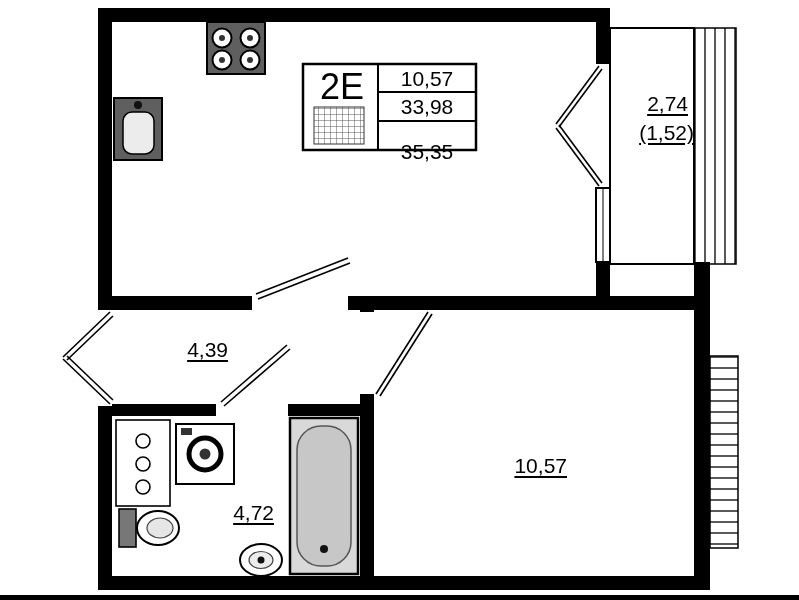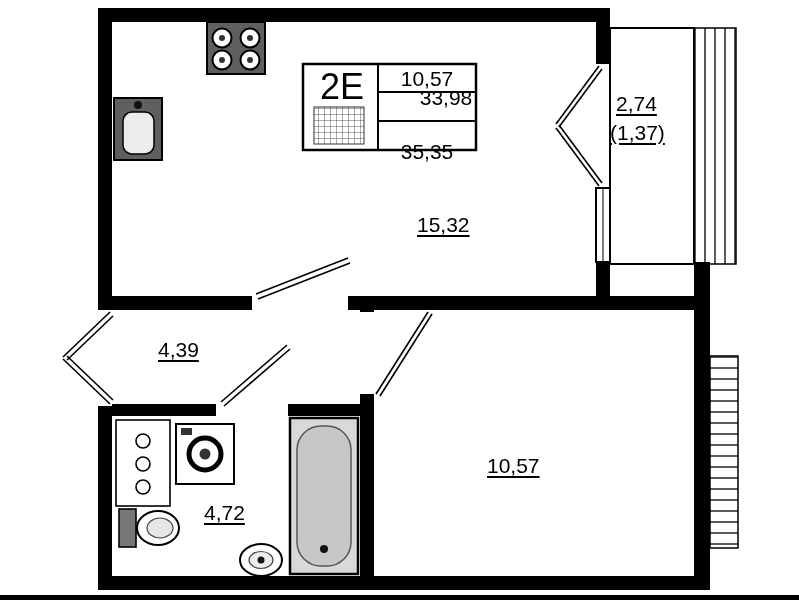--- a/index.html
+++ b/index.html
@@ -10,21 +10,21 @@
     background: #ffffff;
     font-family: "Liberation Sans", sans-serif;
     overflow: hidden;
   }
   #plan-svg { position: absolute; left: 0; top: 0; }
   .lbl {
     position: absolute;
     color: #000;
     font-size: 21px;
     line-height: 24px;
-    text-align: left;
+    text-align: right;
     white-space: nowrap;
   }
   .lbl.u { text-decoration: underline; text-underline-offset: 3px; }
   .type-lbl {
     position: absolute;
     color: #000;
     font-size: 36px;
     line-height: 38px;
     text-align: center;
     white-space: nowrap;
@@ -170,22 +170,21 @@
       <line x1="378" y1="121" x2="476" y2="121" stroke="#000" stroke-width="2"></line>
       <rect x="314" y="107" width="50" height="37" fill="url(#gridpat)" stroke="#333" stroke-width="1"></rect>
     </g>
 
     <rect x="0" y="595" width="799" height="5" fill="#000"></rect>
   </svg>
 
   <div class="type-lbl" style="left:306px; top:68px; width:72px;">2E</div>
 
   <div class="info-val" style="left:380px; top:67px; width:94px;">10,57</div>
-  <div class="info-val" style="left:380px; top:86px; width:94px;padding-left:19px;">33,98</div>
+  <div class="info-val" style="left:380px; top:95px; width:94px;">33,98</div>
   <div class="info-val" style="left:380px; top:140px; width:94px;">35,35</div>
 
-  <div class="lbl u" style="left:417px; top:213px; width:80px;">15,32</div>
   <div class="lbl u" style="left:158px; top:338px; width:70px;">4,39</div>
   <div class="lbl u" style="left:204px; top:501px; width:70px;">4,72</div>
   <div class="lbl u" style="left:487px; top:454px; width:80px;">10,57</div>
   <div class="lbl u" style="left:616px; top:92px; width:72px;">2,74</div>
-  <div class="lbl u" style="left:610px; top:121px; width:84px;">(1,37)</div>
+  <div class="lbl u" style="left:610px; top:121px; width:84px;">(1,52)</div>
 </div>
 
 </body></html>

